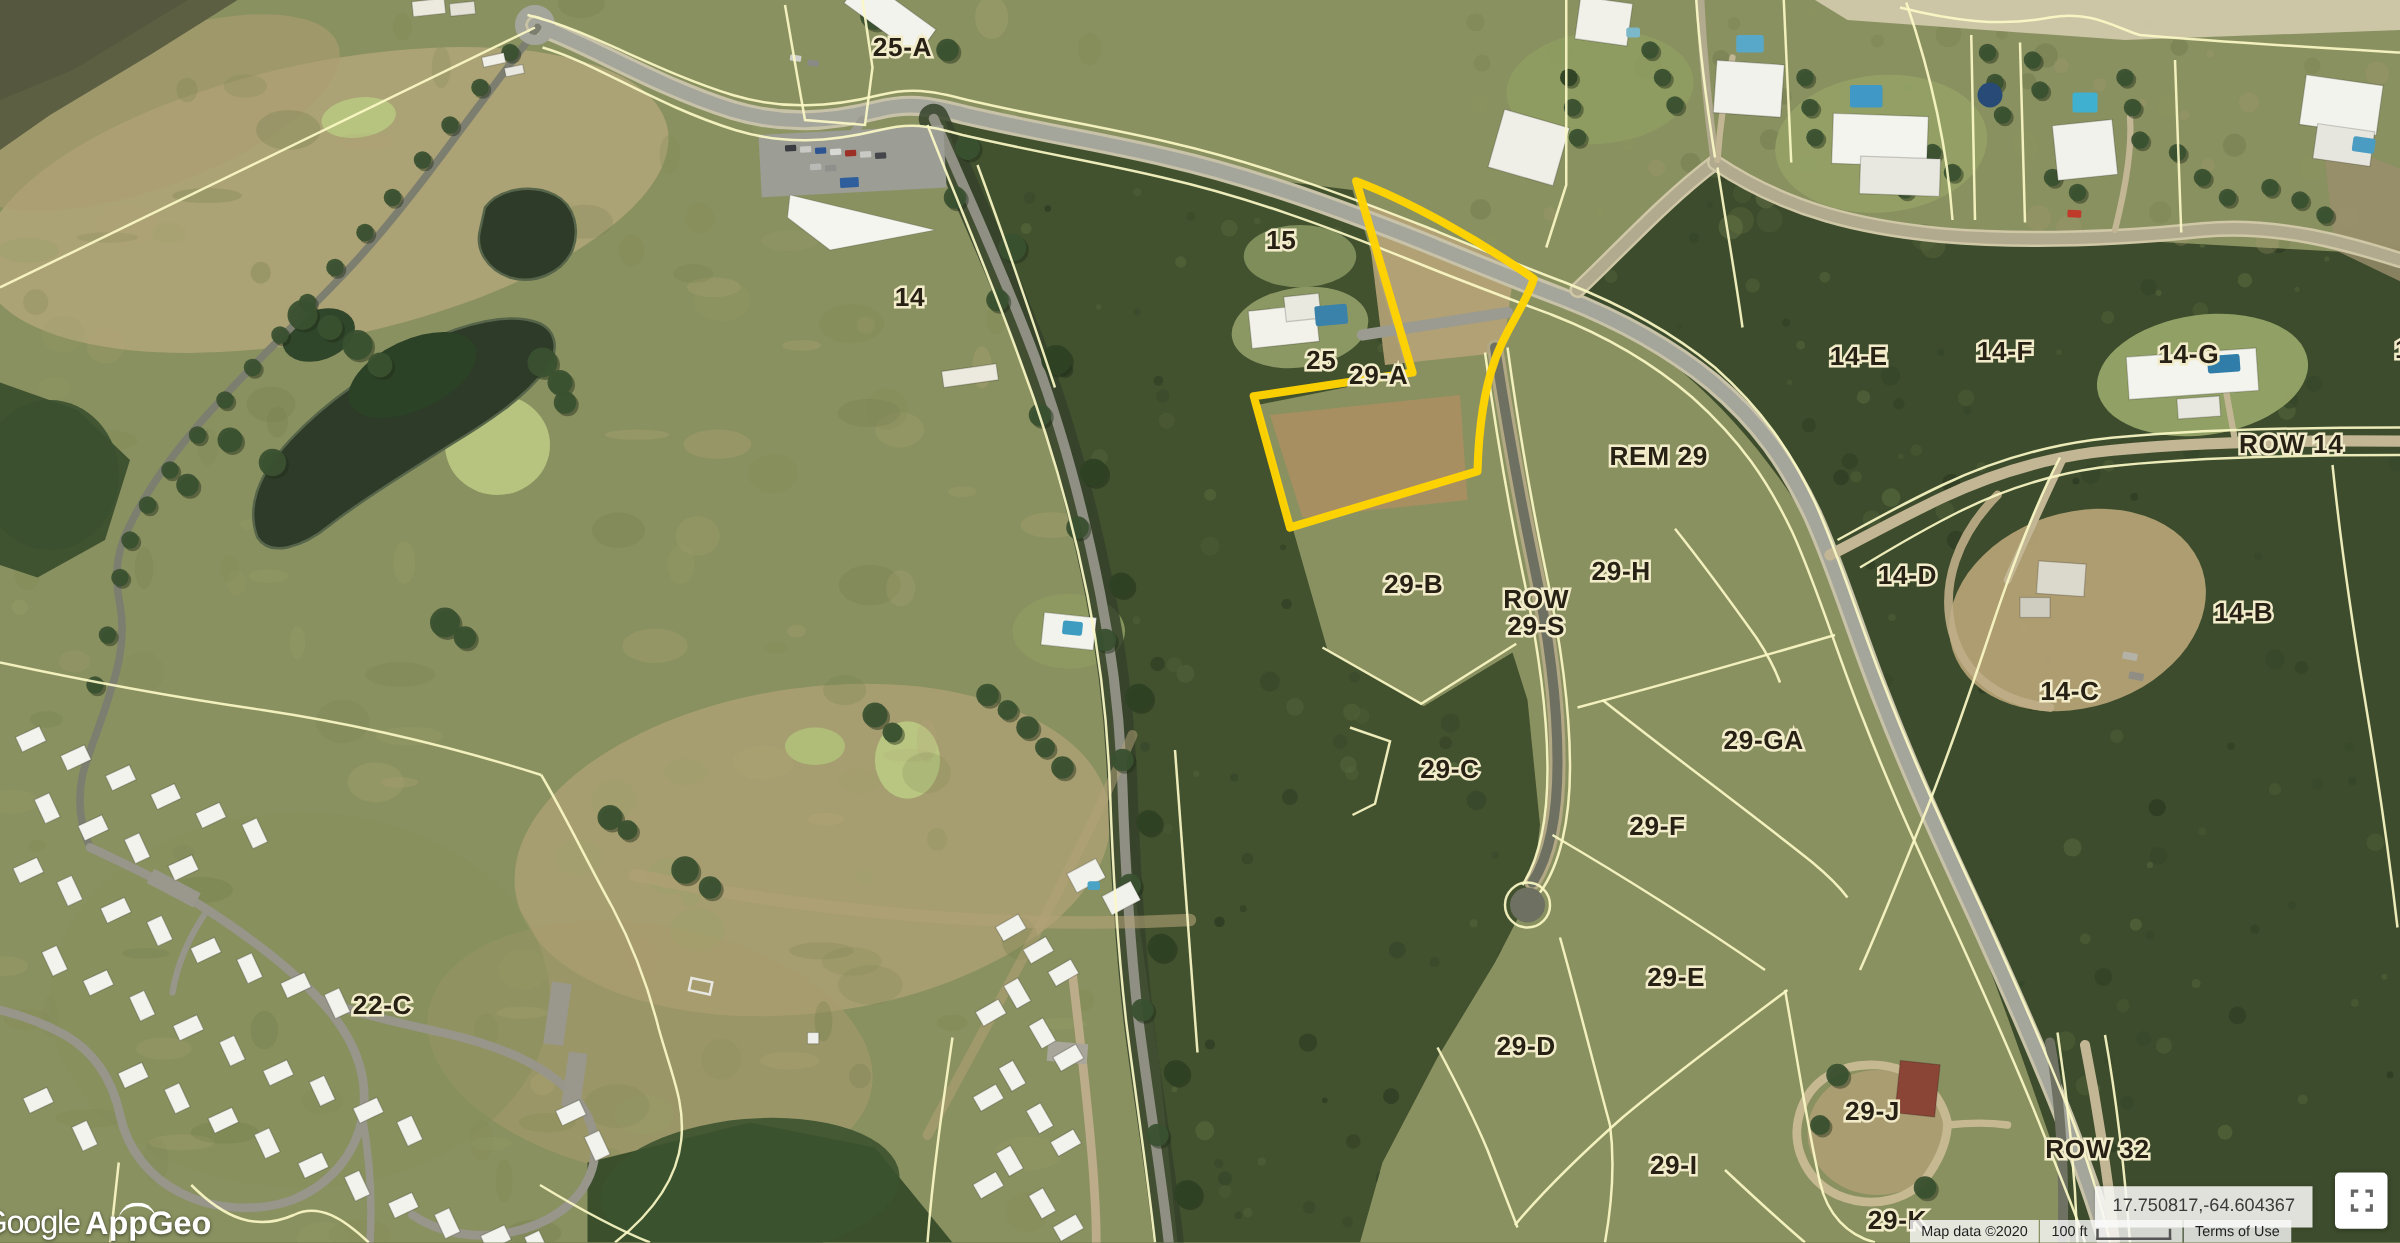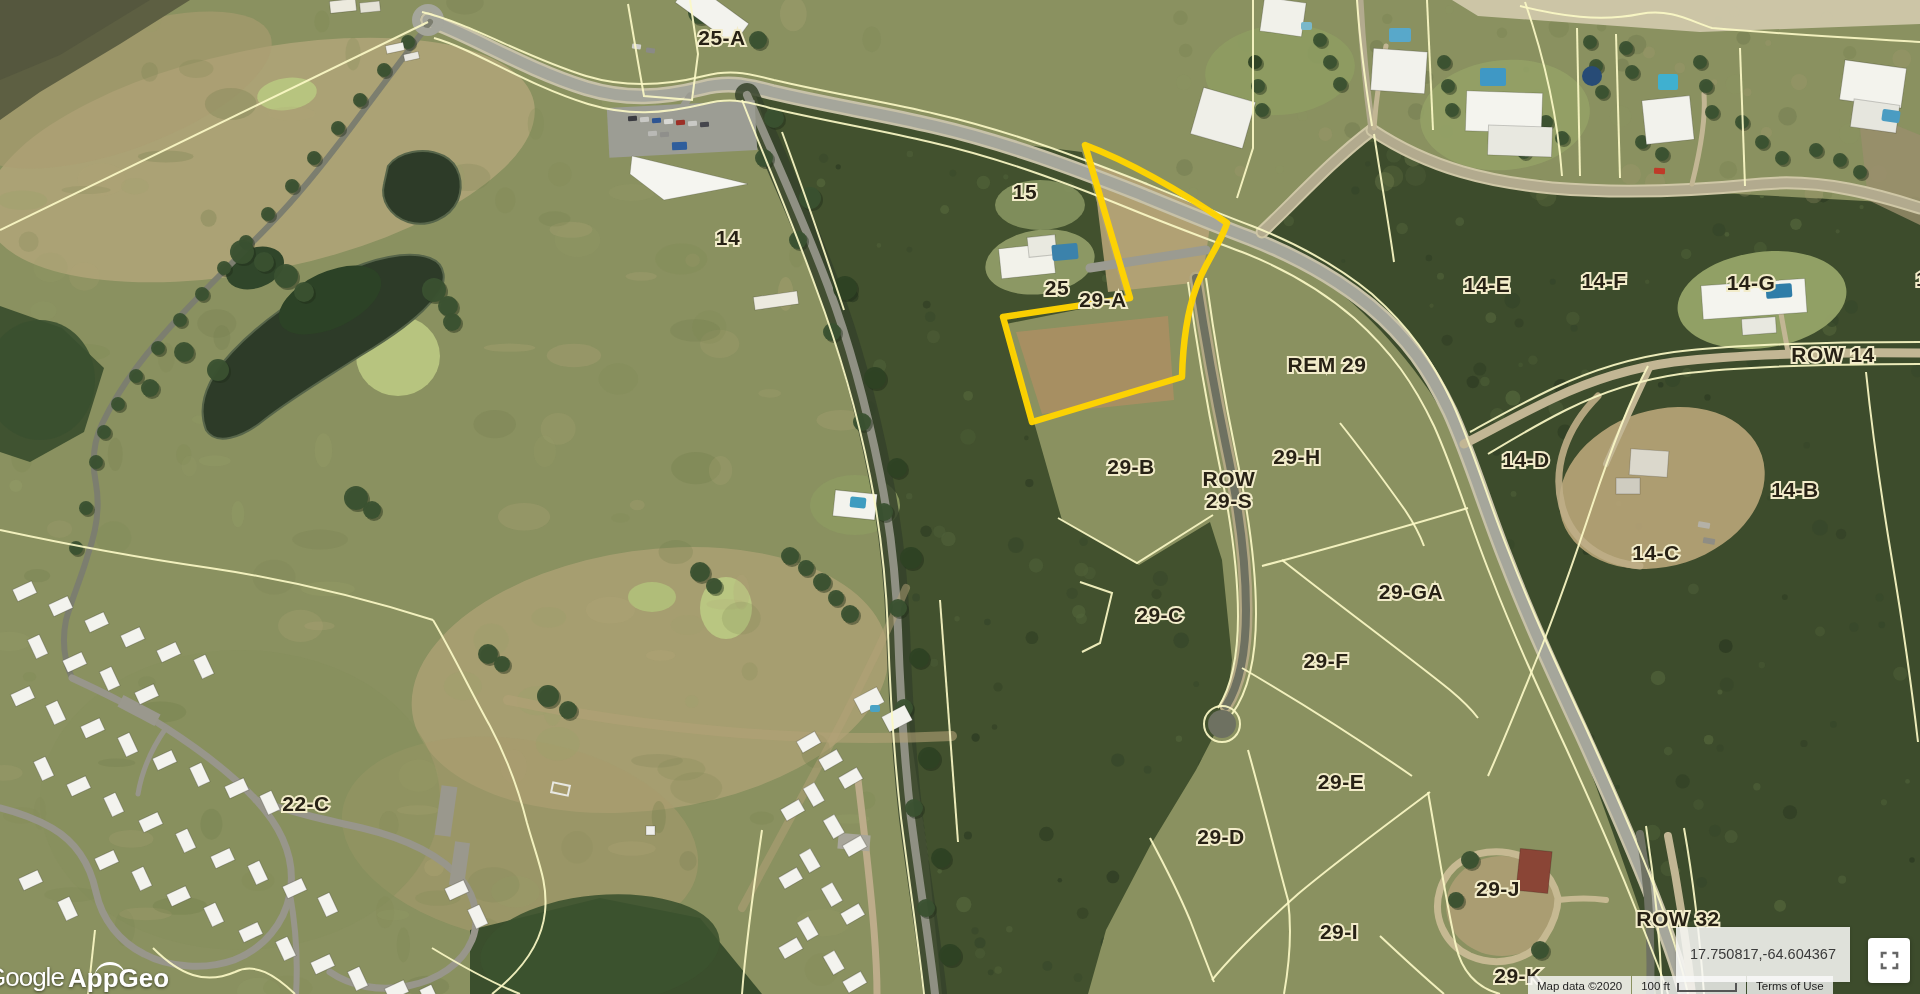--- a/index.html
+++ b/index.html
@@ -5,21 +5,21 @@
   html,body{margin:0;padding:0;width:1920px;height:994px;overflow:hidden;background:#6f7a4d;
     font-family:"Liberation Sans","DejaVu Sans",sans-serif;}
   .stage{position:relative;width:1920px;height:994px;overflow:hidden;cursor:grab;}
   #map-svg{position:absolute;left:0;top:0;display:block;}
   .google-logo{position:absolute;left:-14px;bottom:1px;color:#fff;font-size:26px;font-weight:500;
     letter-spacing:-1px;text-shadow:0 1px 3px rgba(0,0,0,.6);user-select:none;}
   .appgeo-logo{position:absolute;left:68px;bottom:0;color:#fff;font-size:26px;font-weight:700;
     letter-spacing:0px;text-shadow:0 1px 3px rgba(0,0,0,.6);user-select:none;}
   .appgeo-logo .ag-arc{position:absolute;left:27px;top:-1px;width:30px;height:11px;
     border-top:3.5px solid #fff;border-radius:100% 100% 0 0/200% 200% 0 0;}
-  .coords{position:absolute;right:70px;bottom:12px;height:19px;line-height:19px;padding:18px 14px;
+  .coords{position:absolute;right:70px;bottom:12px;height:19px;line-height:19px;padding:7px 14px;
     background:rgba(247,247,245,.87);color:#3a3a3a;font-size:14.5px;box-shadow:0 0 3px rgba(0,0,0,.15);}
   .attrib{position:absolute;left:1528px;bottom:-10px;display:flex;gap:1px;align-items:stretch;}
   .attr-box{background:rgba(250,250,250,.8);color:#1e1e1e;font-size:11.5px;padding:4px 9px 12px 9px;
     white-space:nowrap;}
   .attr-box.scale{display:flex;align-items:flex-start;gap:7px;}
   .scale-bar{display:inline-block;width:56px;height:7px;margin-top:3px;
     border-left:2px solid #555;border-right:2px solid #555;border-bottom:2px solid #555;}
   .fs-btn{position:absolute;left:1868px;top:938px;width:42px;height:45px;border:none;border-radius:4px;
     background:#fff;box-shadow:0 1px 4px rgba(0,0,0,.3);display:flex;align-items:center;
     justify-content:center;cursor:pointer;padding:0;}

